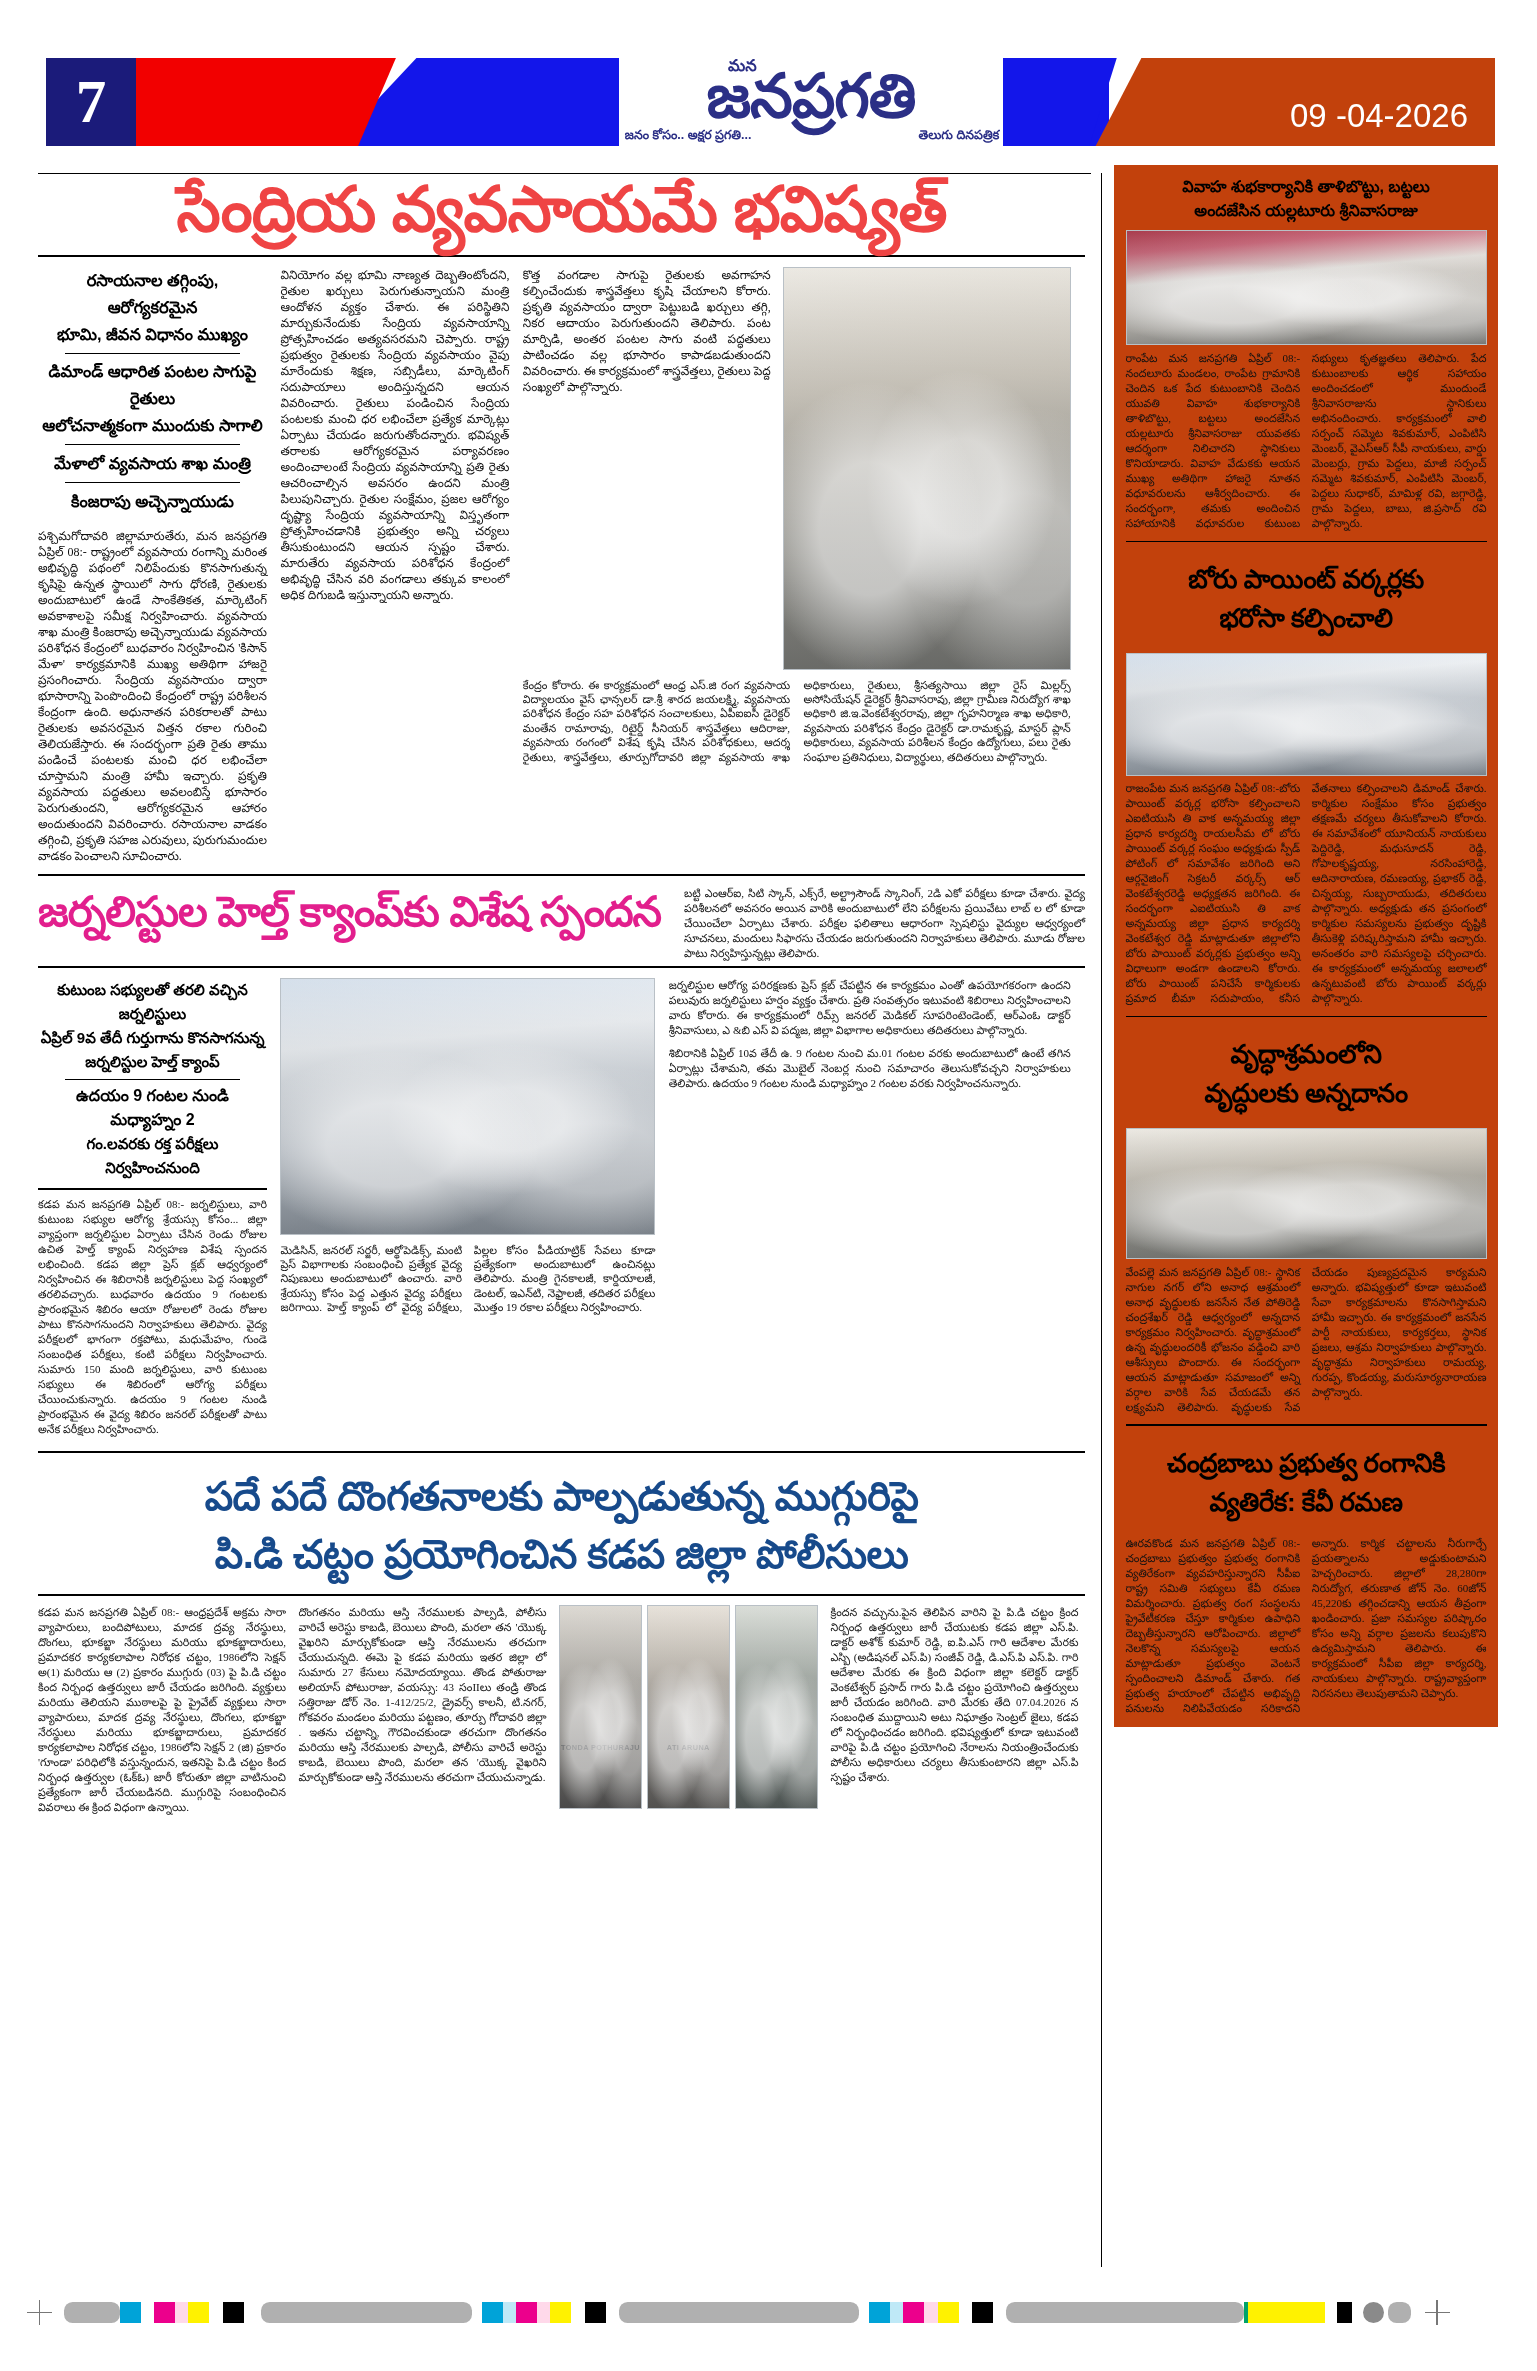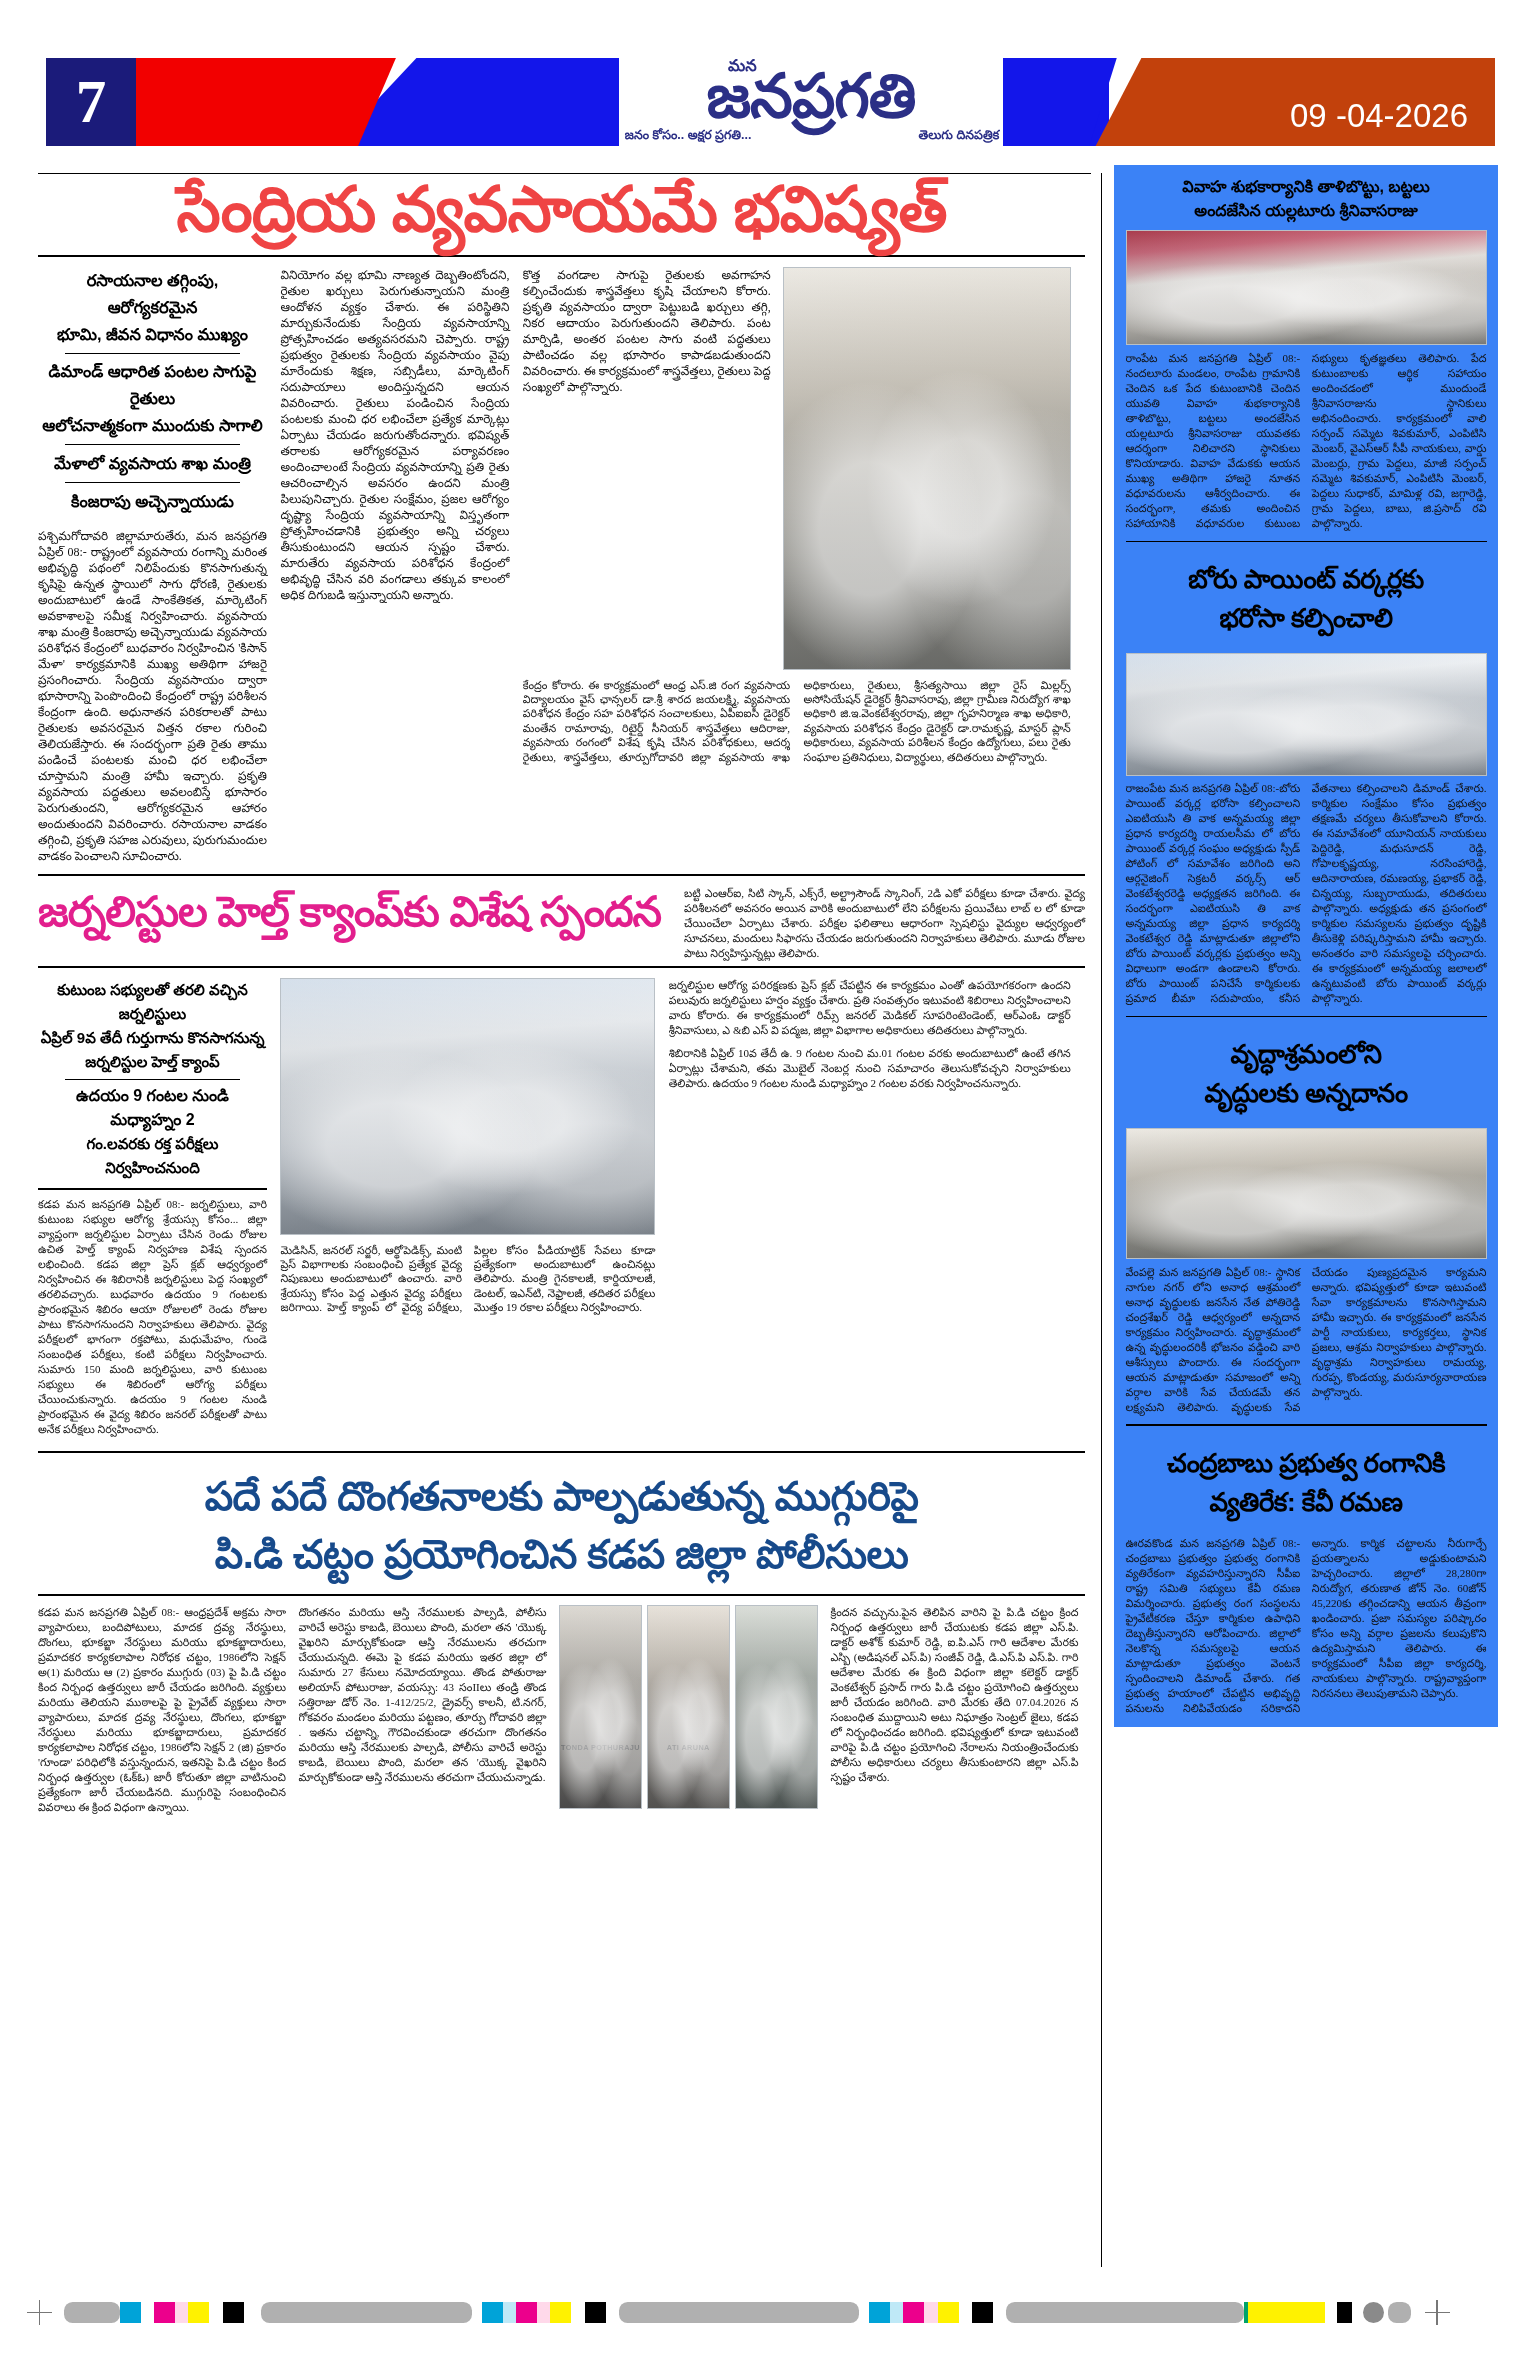--- a/index.html
+++ b/index.html
@@ -188,21 +188,21 @@
   .portrait-row { display: flex; gap: 4.8px; }
   .portrait { width: 83px; height: 204px; position: relative; overflow: hidden; }
   .portrait .namelabel {
     position: absolute; left: 0; right: 0; bottom: 56px;
     font-size: 7.3px; color: #1f1f1f; font-weight: bold;
     text-align: center; letter-spacing: 0.4px;
   }
 
   
   .sidebar {
-    background: #3b82f6;
+    background: #c2410c;
     padding: 9.6px 11.5px 11.5px 11.5px;
   }
   .side-kicker {
     font-size: 16px; font-weight: bold; color: #000;
     line-height: 24px; text-align: center;
   }
   .side-headline {
     font-size: 26px; font-weight: bold; color: #000;
     line-height: 37px; text-align: center; letter-spacing: -0.5px;
     padding: 9.6px 0 7.7px 0;

